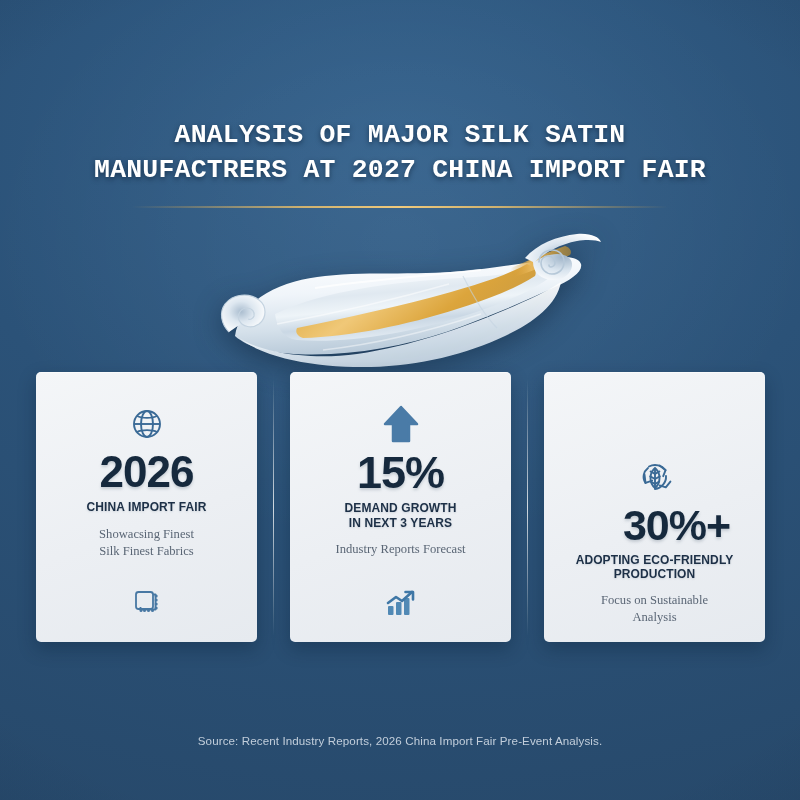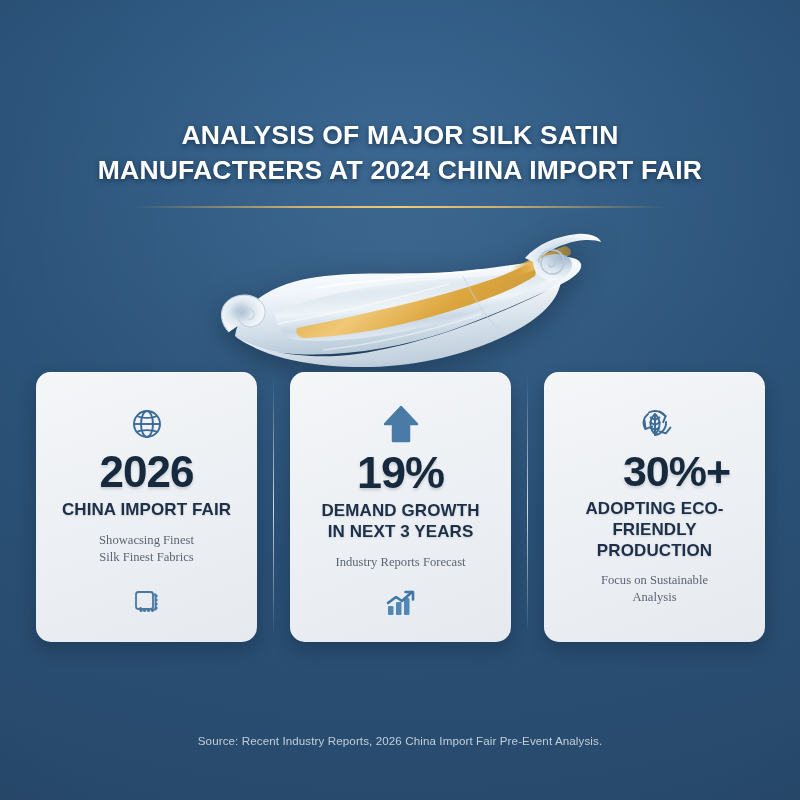--- a/index.html
+++ b/index.html
@@ -36,20 +36,21 @@
   }
   .title-line{
     display:block;
     color:#ffffff;
     font-size:26.5px;
     font-weight:bold;
     letter-spacing:.2px;
     line-height:1.33;
     text-shadow:0 2px 5px rgba(8,24,42,.55);
     white-space:nowrap;
+    font-family:Liberation Mono, monospace;
   }
 
   .divider{
     position:absolute;
     top:206px; left:132px;
     width:536px; height:2px;
     background:linear-gradient(to right,
        rgba(214,170,84,0) 0%,
        rgba(214,170,84,.30) 10%,
        rgba(233,191,106,.85) 32%,
@@ -77,27 +78,28 @@
     width:729px; height:270px;
     display:flex;
     justify-content:space-between;
     align-items:stretch;
     z-index:4;
   }
 
   .card{
     position:relative;
     width:221px;
-    border-radius:15px;
+    border-radius:5px;
     background:linear-gradient(160deg,#f4f6f8 0%, #eceff3 55%, #e6eaef 100%);
     box-shadow:0 7px 18px rgba(8,26,46,.30), 0 1px 0 rgba(255,255,255,.55) inset;
     display:flex;
     flex-direction:column;
     align-items:center;
     padding:32px 12px 16px;
+    justify-content:flex-end;
   }
 
   .card-div{
     width:1px;
     align-self:stretch;
     margin:6px 0;
     background:linear-gradient(to bottom,
        rgba(255,255,255,0) 0%,
        rgba(255,255,255,.30) 18%,
        rgba(255,255,255,.80) 50%,
@@ -119,21 +121,21 @@
     line-height:1.02;
     letter-spacing:-1px;
     text-shadow:0 2px 3px rgba(120,135,150,.35);
     white-space:nowrap;
   }
 
   .stat-label{
     margin-top:5px;
     color:#1d3047;
     font-weight:bold;
-    font-size:17px;
+    font-size:12px;
     line-height:1.23;
     letter-spacing:.1px;
     text-align:center;
     text-shadow:0 1px 2px rgba(140,152,165,.30);
   }
 
   .stat-sub{
     margin-top:11px;
     color:#5a6675;
     font-size:12.6px;
@@ -167,21 +169,21 @@
     z-index:4;
   }
 </style>
 </head>
 <body>
 
 <div id="infographic">
 
   <div class="title-block">
     <span class="title-line">ANALYSIS OF MAJOR SILK SATIN</span>
-    <span class="title-line">MANUFACTRERS AT 2024 CHINA IMPORT FAIR</span>
+    <span class="title-line">MANUFACTRERS AT 2027 CHINA IMPORT FAIR</span>
   </div>
 
   <div class="divider"></div>
 
   <div class="silk-wrap">
     <svg viewBox="0 0 400 150" xmlns="http://www.w3.org/2000/svg">
       <defs>
         <linearGradient id="silkMain" x1="0" y1="0" x2="0.35" y2="1">
           <stop offset="0%" stop-color="#ffffff"></stop>
           <stop offset="22%" stop-color="#f4f8fb"></stop>
@@ -307,21 +309,21 @@
     </div>
 
     <div class="card-div"></div>
 
     <div class="card card-2">
       <div class="top-icon">
         <svg width="40" height="40" viewBox="0 0 40 40">
           <path d="M20 3 L36 20 H28 V37 H12 V20 H4 Z" fill="#4a7ba7" stroke="#4a7ba7" stroke-width="2.5" stroke-linejoin="round"></path>
         </svg>
       </div>
-      <div class="stat-number">19%</div>
+      <div class="stat-number">15%</div>
       <div class="stat-label">
         <span>DEMAND GROWTH</span><br>
         <span>IN NEXT 3 YEARS</span>
       </div>
       <div class="stat-sub">
         <span>Industry Reports Forecast</span>
       </div>
       <div class="bottom-icon">
         <svg width="32" height="28" viewBox="0 0 32 28">
           <g fill="#5189b5">

